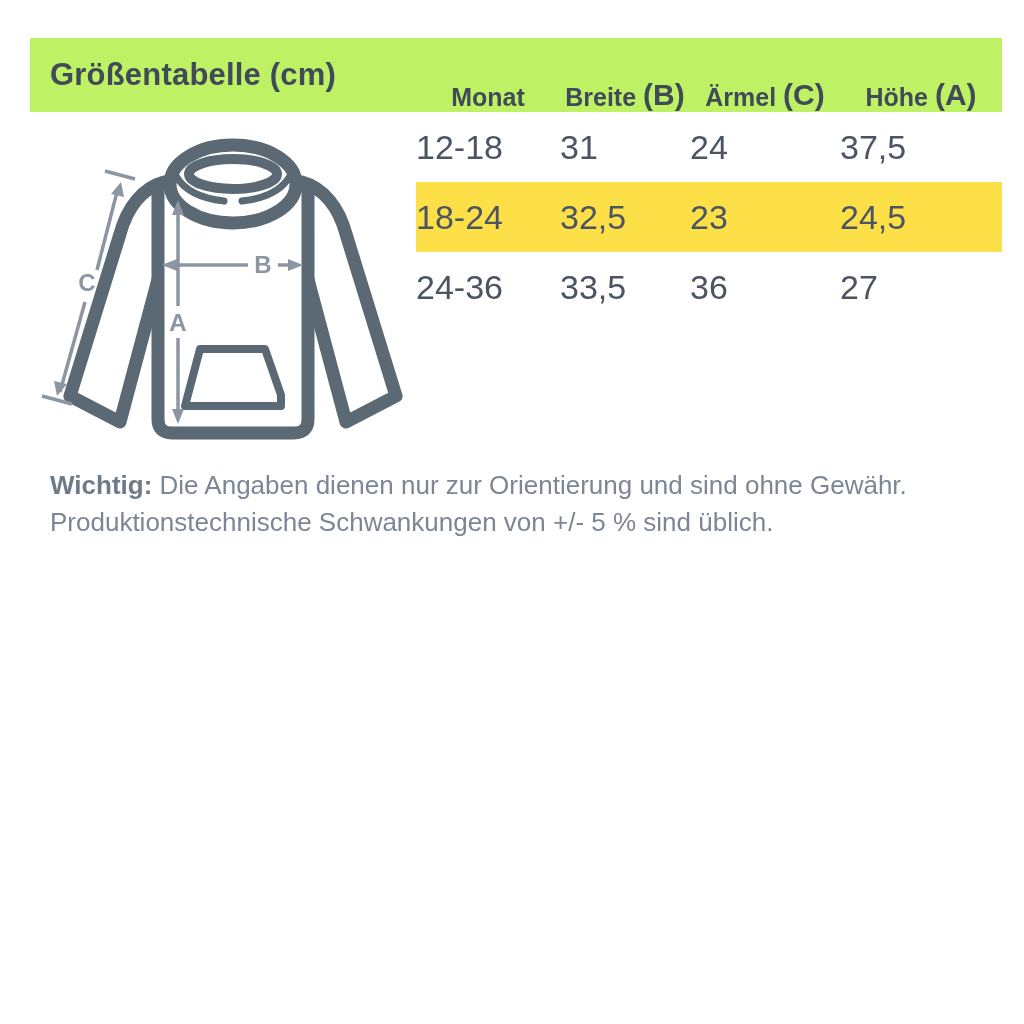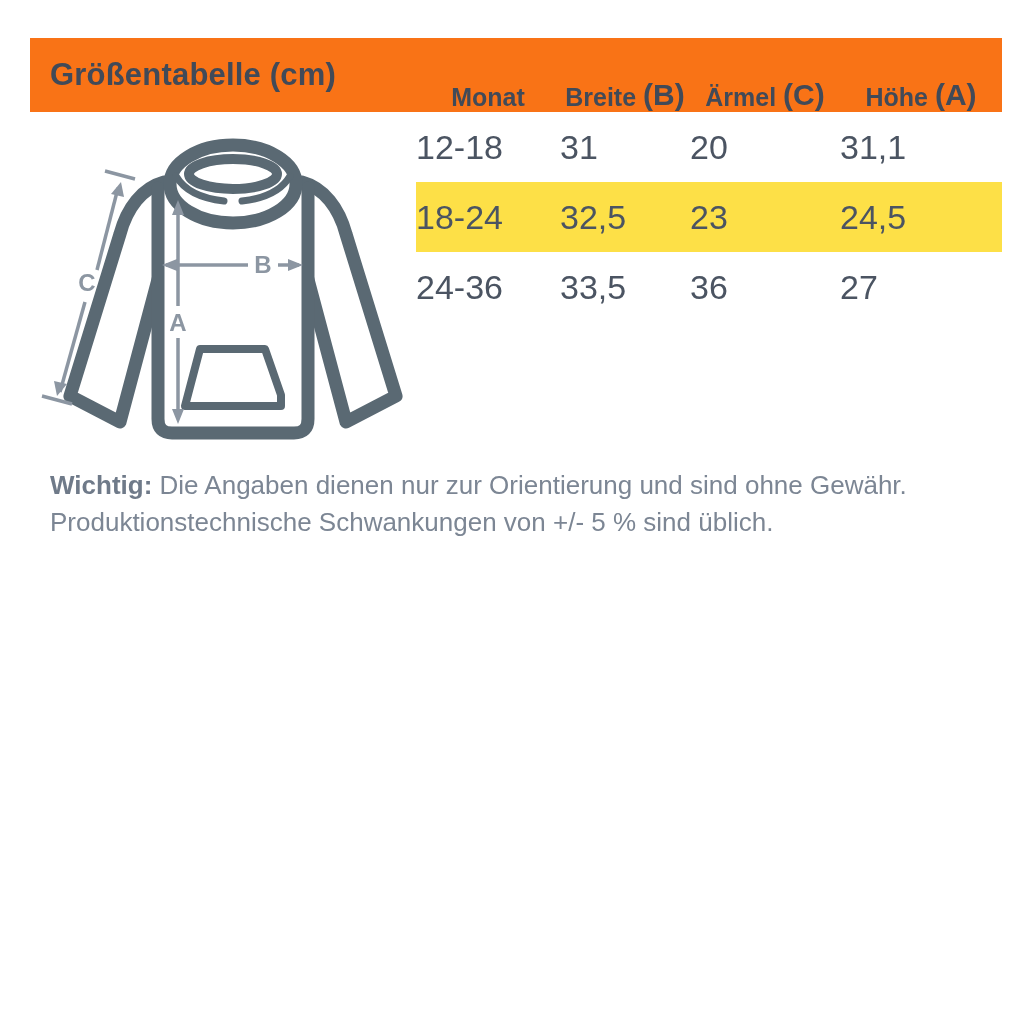--- a/index.html
+++ b/index.html
@@ -2,21 +2,21 @@
 <html><head>
 <meta charset="utf-8">
 <style>
   html,body { margin:0; padding:0; background:#ffffff; }
   .canvas {
     position:relative; width:1024px; height:1024px; background:#ffffff;
     font-family:"Liberation Sans", sans-serif; overflow:hidden;
   }
   .header-band {
     position:absolute; left:30px; top:38px; width:972px; height:74px;
-    background:#f97316;
+    background:#bef264;
   }
   .title {
     position:absolute; left:20px; top:0; height:74px; display:flex; align-items:center;
     font-size:31px; font-weight:bold; color:#414a58; letter-spacing:0.2px;
   }
   .head-cols {
     position:absolute; left:386px; top:0; width:586px; height:74px;
     display:grid; grid-template-columns:144px 130px 150px 162px;
   }
   .hcell {
@@ -63,22 +63,22 @@
         <span>Höhe</span>
         <span class="hletter">(A)</span>
       </div>
     </div>
   </div>
 
   <div class="rows">
     <div class="trow">
       <div class="cell">12-18</div>
       <div class="cell">31</div>
-      <div class="cell">20</div>
-      <div class="cell">31,1</div>
+      <div class="cell">24</div>
+      <div class="cell">37,5</div>
     </div>
     <div class="trow alt">
       <div class="cell">18-24</div>
       <div class="cell">32,5</div>
       <div class="cell">23</div>
       <div class="cell">24,5</div>
     </div>
     <div class="trow">
       <div class="cell">24-36</div>
       <div class="cell">33,5</div>

